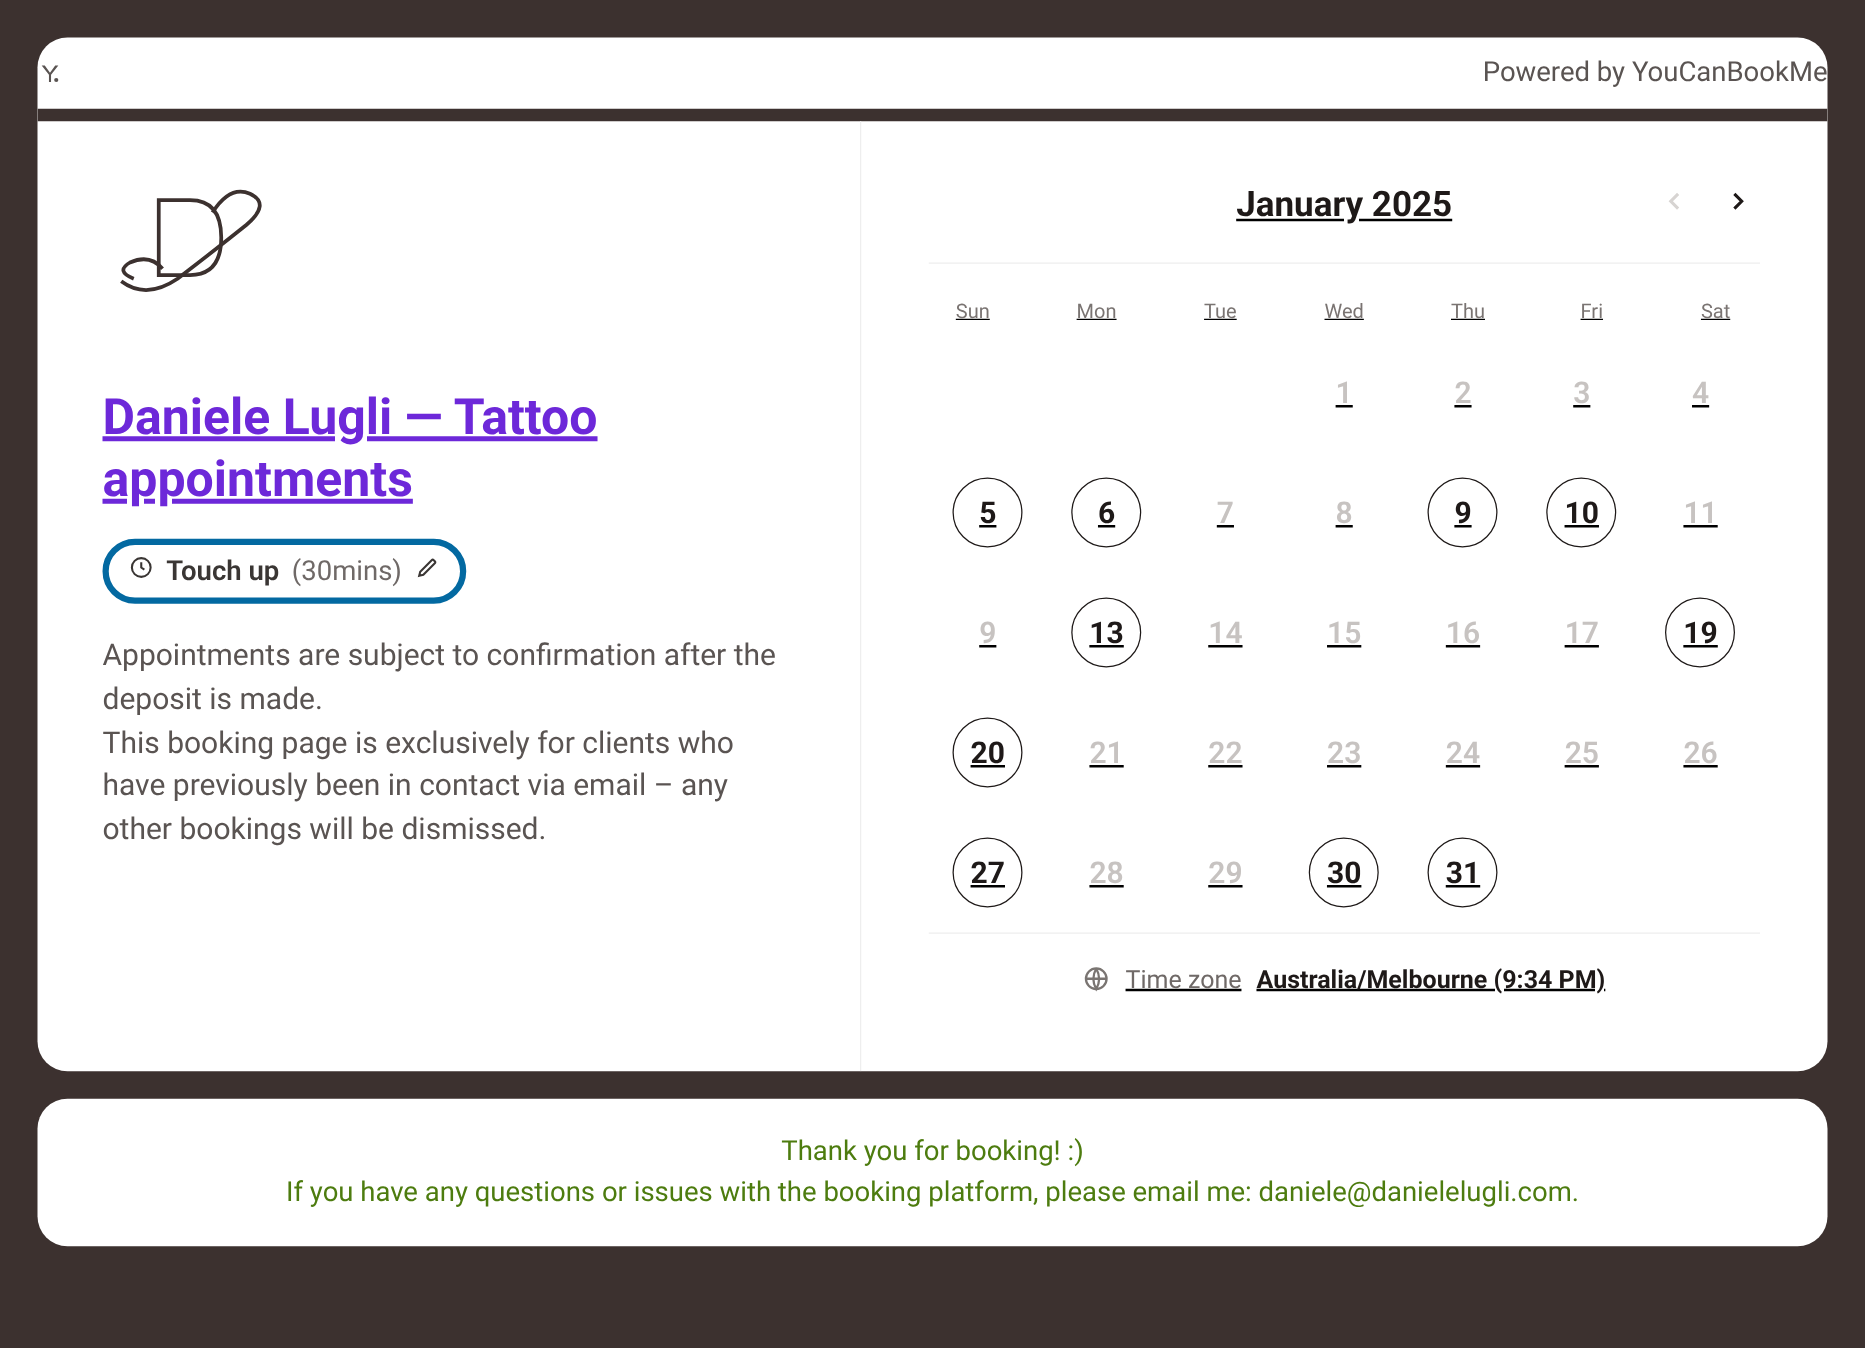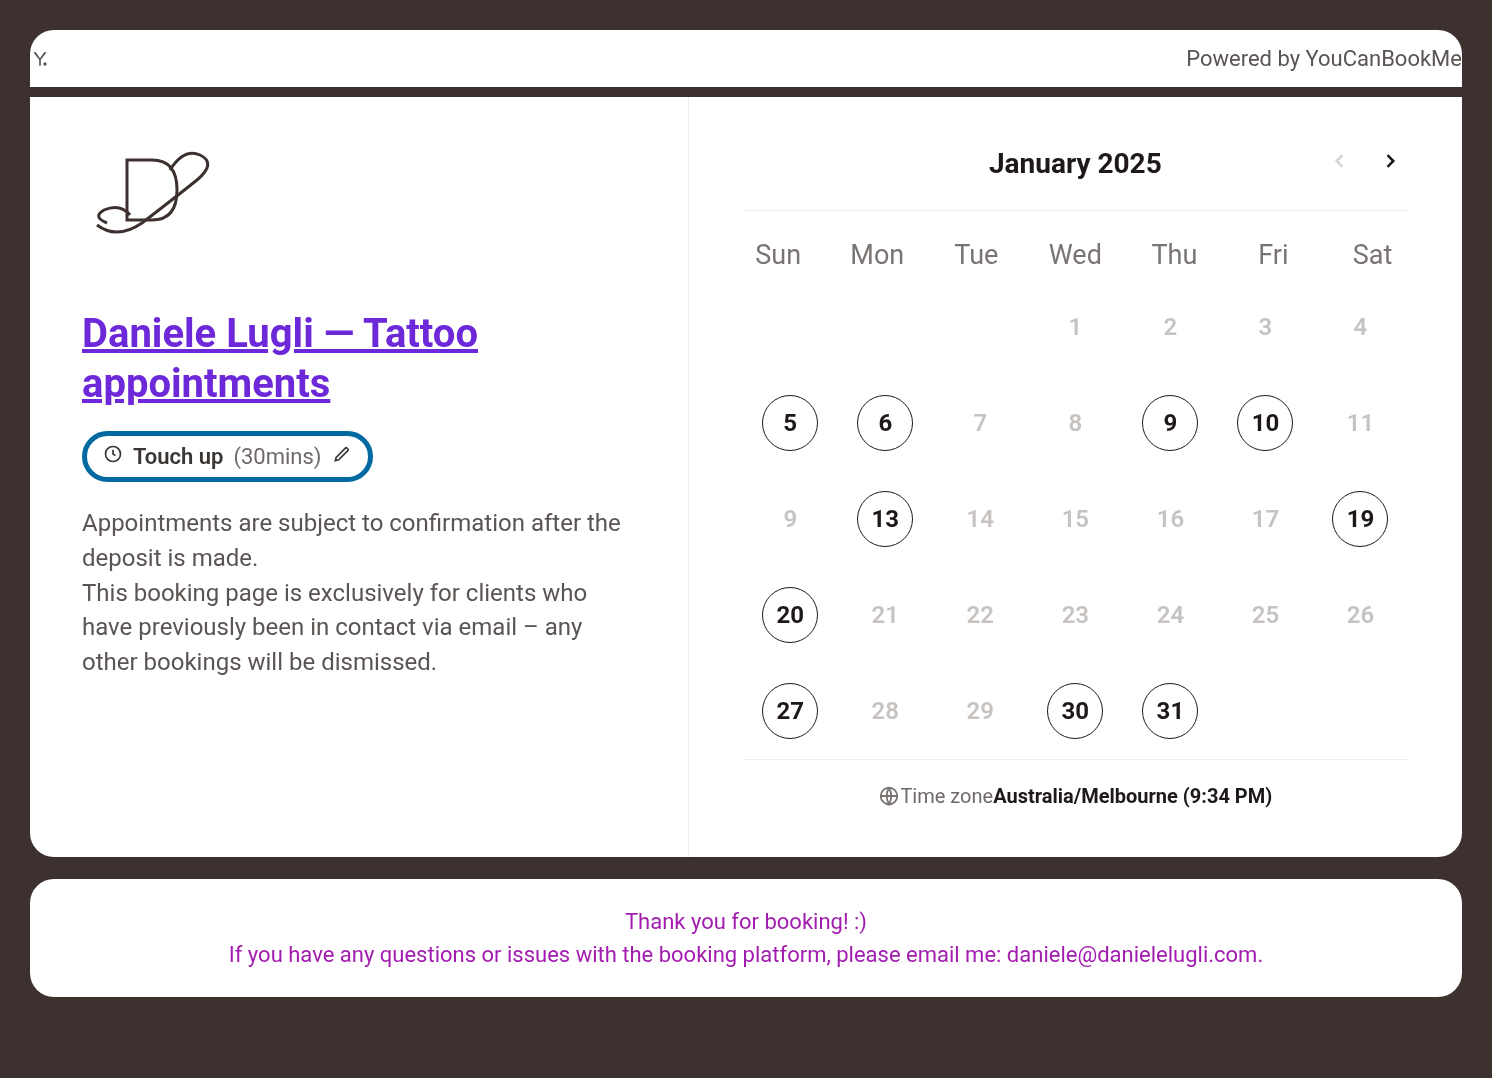--- a/index.html
+++ b/index.html
@@ -41,20 +41,21 @@
     .left {
       width: 46%;
       padding: 48px 52px 48px 52px;
       border-right: 1px solid #eee;
     }
     .right {
       flex: 1;
       padding: 40px 54px 24px 54px;
       display: flex;
       flex-direction: column;
+      text-decoration: underline;
     }
     .brand-logo {
       margin: 0px 60px 60px 0;
     }
     .page-title {
       font-size: 40px;
       font-weight: 700;
       color: #6d28d9;
       line-height: 1.25;
       margin-bottom: 22px;
@@ -105,21 +106,21 @@
     .nav-arrow.prev { right: 50px; color: #d7d4d2; cursor: default; }
     .nav-arrow.next { right: 0px; }
     .cal-divider {
       border-top: 1px solid #eee;
       margin-bottom: 8px;
     }
     .weekdays {
       display: grid;
       grid-template-columns: repeat(7, 1fr);
       text-align: center;
-      font-size: 27px;
+      font-size: 16px;
       color: #7a7472;
       padding: 20px 0 8px 0;
       gap: 28px;
     }
     .days {
       display: grid;
       grid-template-columns: repeat(7, 1fr);
       grid-auto-rows: 96px;
       text-align: center;
       font-size: 24px;
@@ -143,38 +144,38 @@
       color: #1e1918;
       cursor: pointer;
       font-weight: 700;
     }
     .timezone-row {
       border-top: 1px solid #eee;
       padding: 24px 0 10px 0;
       display: flex;
       align-items: center;
       justify-content: center;
-      gap: 0;
+      gap: 12px;
       font-size: 20px;
       color: #6f6967;
     }
     .timezone-row .tz-val {
       font-weight: 700;
       color: #1e1918;
     }
     .timezone-row .globe { width: 22px; height: 22px; color: #7a7572; }
     .footer-card {
       background: #fff;
       border-radius: 24px;
       max-width: 1432px;
       margin: 22px auto 0 auto;
       text-align: center;
       padding: 26px 24px;
       font-size: 22px;
-      color: #a21caf;
+      color: #4d7c0f;
       line-height: 1.5;
     }
   </style>
 </head>
 <body>
 
 <div class="main-card">
 
   <div class="powered-bar">
     <span class="ylogo">

